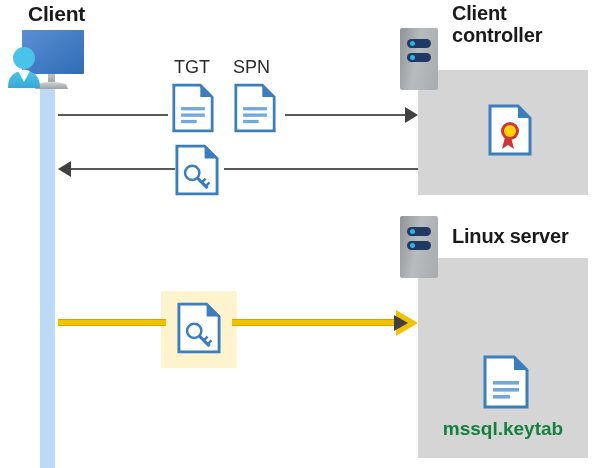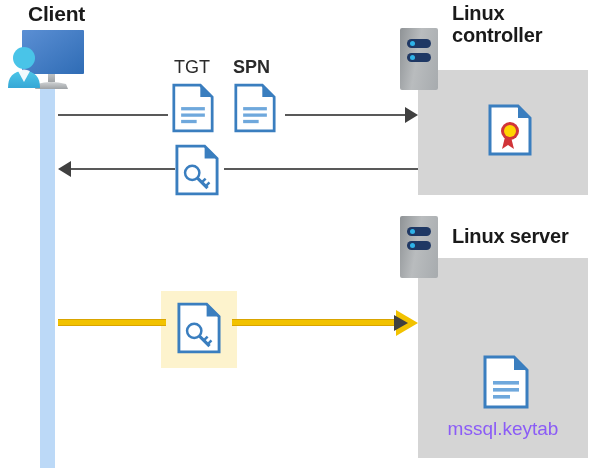--- a/index.html
+++ b/index.html
@@ -28,25 +28,25 @@
     letter-spacing:-0.2px;
   }
   #client-label{left:28px;top:2px;font-size:21px;}
   #dc-label{left:452px;top:2px;font-size:20px;width:140px;}
   #linux-label{left:452px;top:225px;font-size:20px;width:150px;}
 
   .token-label{
     font-size:18px;color:#2b2b2b;font-weight:400;
   }
   #tgt-label{left:174px;top:57px;text-align:right;}
-  #spn-label{left:233px;top:57px;font-weight:bold;}
+  #spn-label{left:233px;top:57px;}
 
   #keytab-label{
     left:418px;top:418px;width:170px;text-align:center;
-    font-size:19px;color:#8b5cf6;
+    font-size:19px;color:#15803d;font-weight:bold;
   }
 
   
   .panel{background:#d5d5d5;}
   #dc-panel{left:418px;top:70px;width:170px;height:125px;}
   #linux-panel{left:418px;top:258px;width:170px;height:200px;}
 
   
   .rack{width:38px;height:62px;border-radius:2px;
         background:linear-gradient(100deg,#8f9396 0%,#b9bcbe 45%,#a7abae 100%);}
@@ -111,21 +111,21 @@
 
       <circle cx="20" cy="32" r="11" fill="#49c4e8"></circle>
 
       <path d="M4 62 q0 -17 16 -17 q16 0 16 17 Z" fill="url(#bodyGrad)"></path>
 
       <path d="M14 45 l6 11 l6 -11 q-6 -3 -12 0 Z" fill="#ffffff" opacity="0.92"></path>
     </svg>
   </div>
 
   <div class="abs panel" id="dc-panel"></div>
-  <div class="abs title-label" id="dc-label">Linux controller</div>
+  <div class="abs title-label" id="dc-label">Client controller</div>
 
   <div class="abs rack" id="dc-rack">
     <div class="bay b1">
         <i></i>
       </div>
     <div class="bay b2">
         <i></i>
       </div>
   </div>
 

